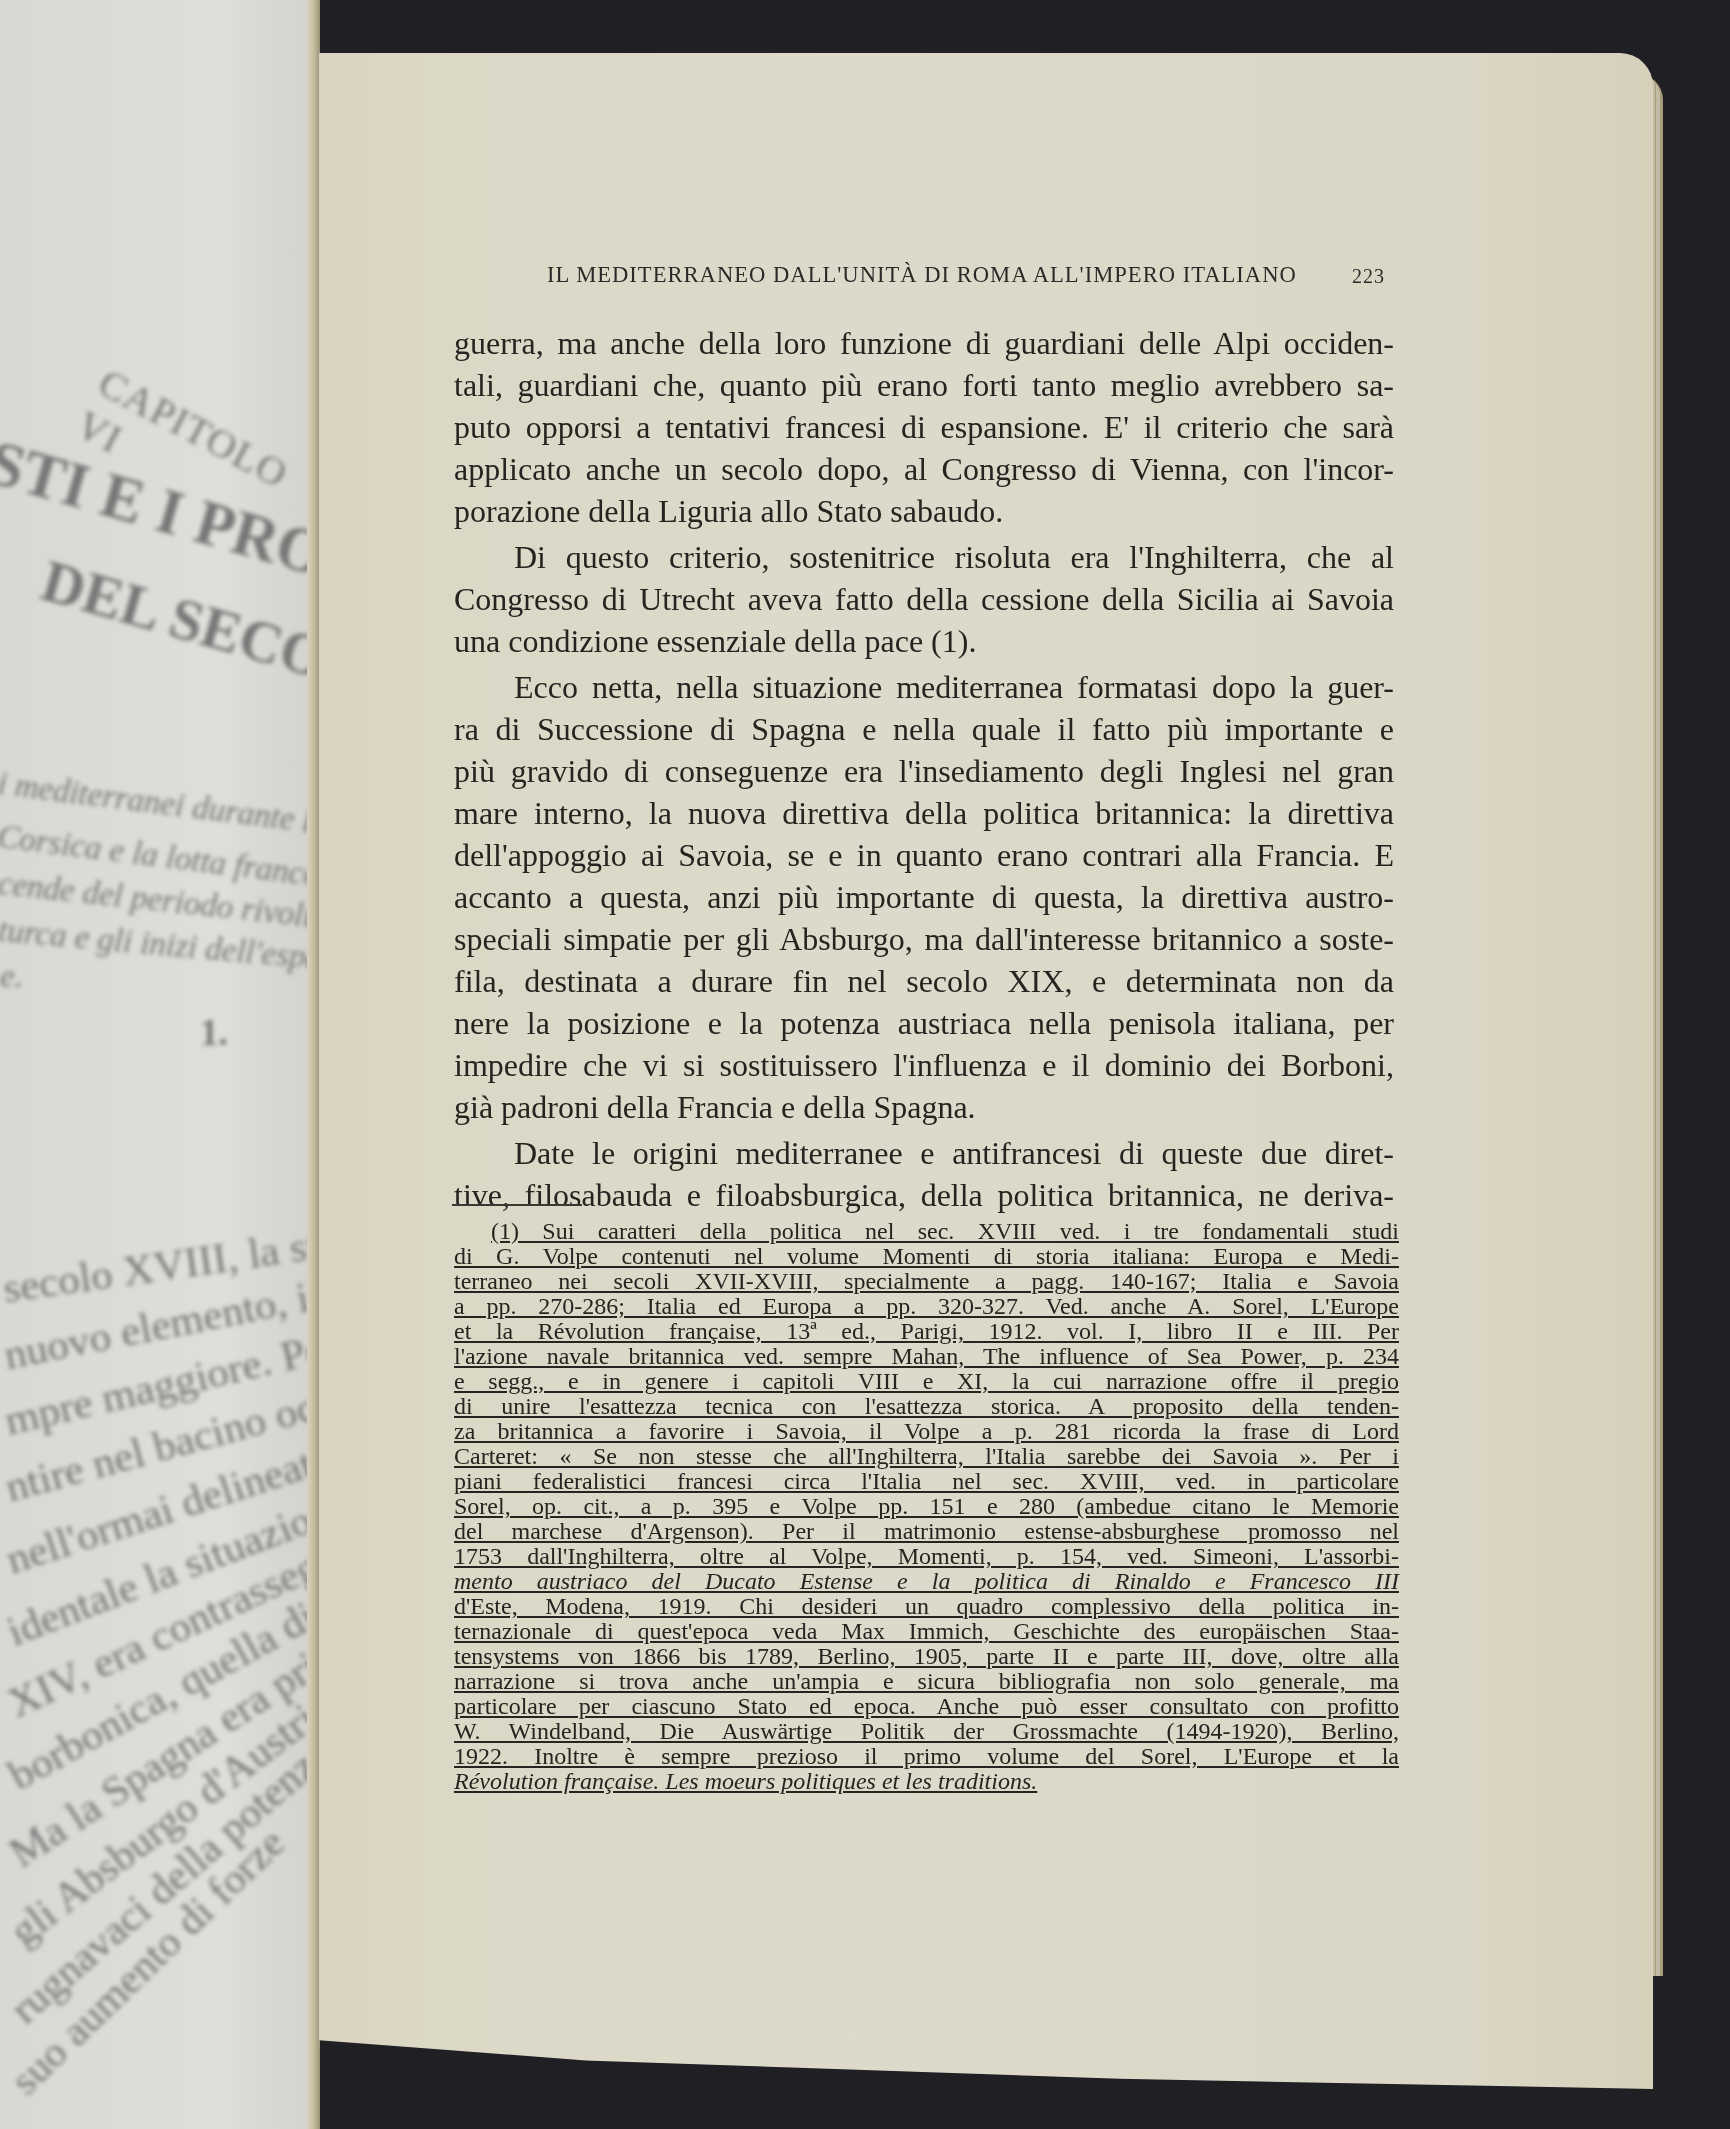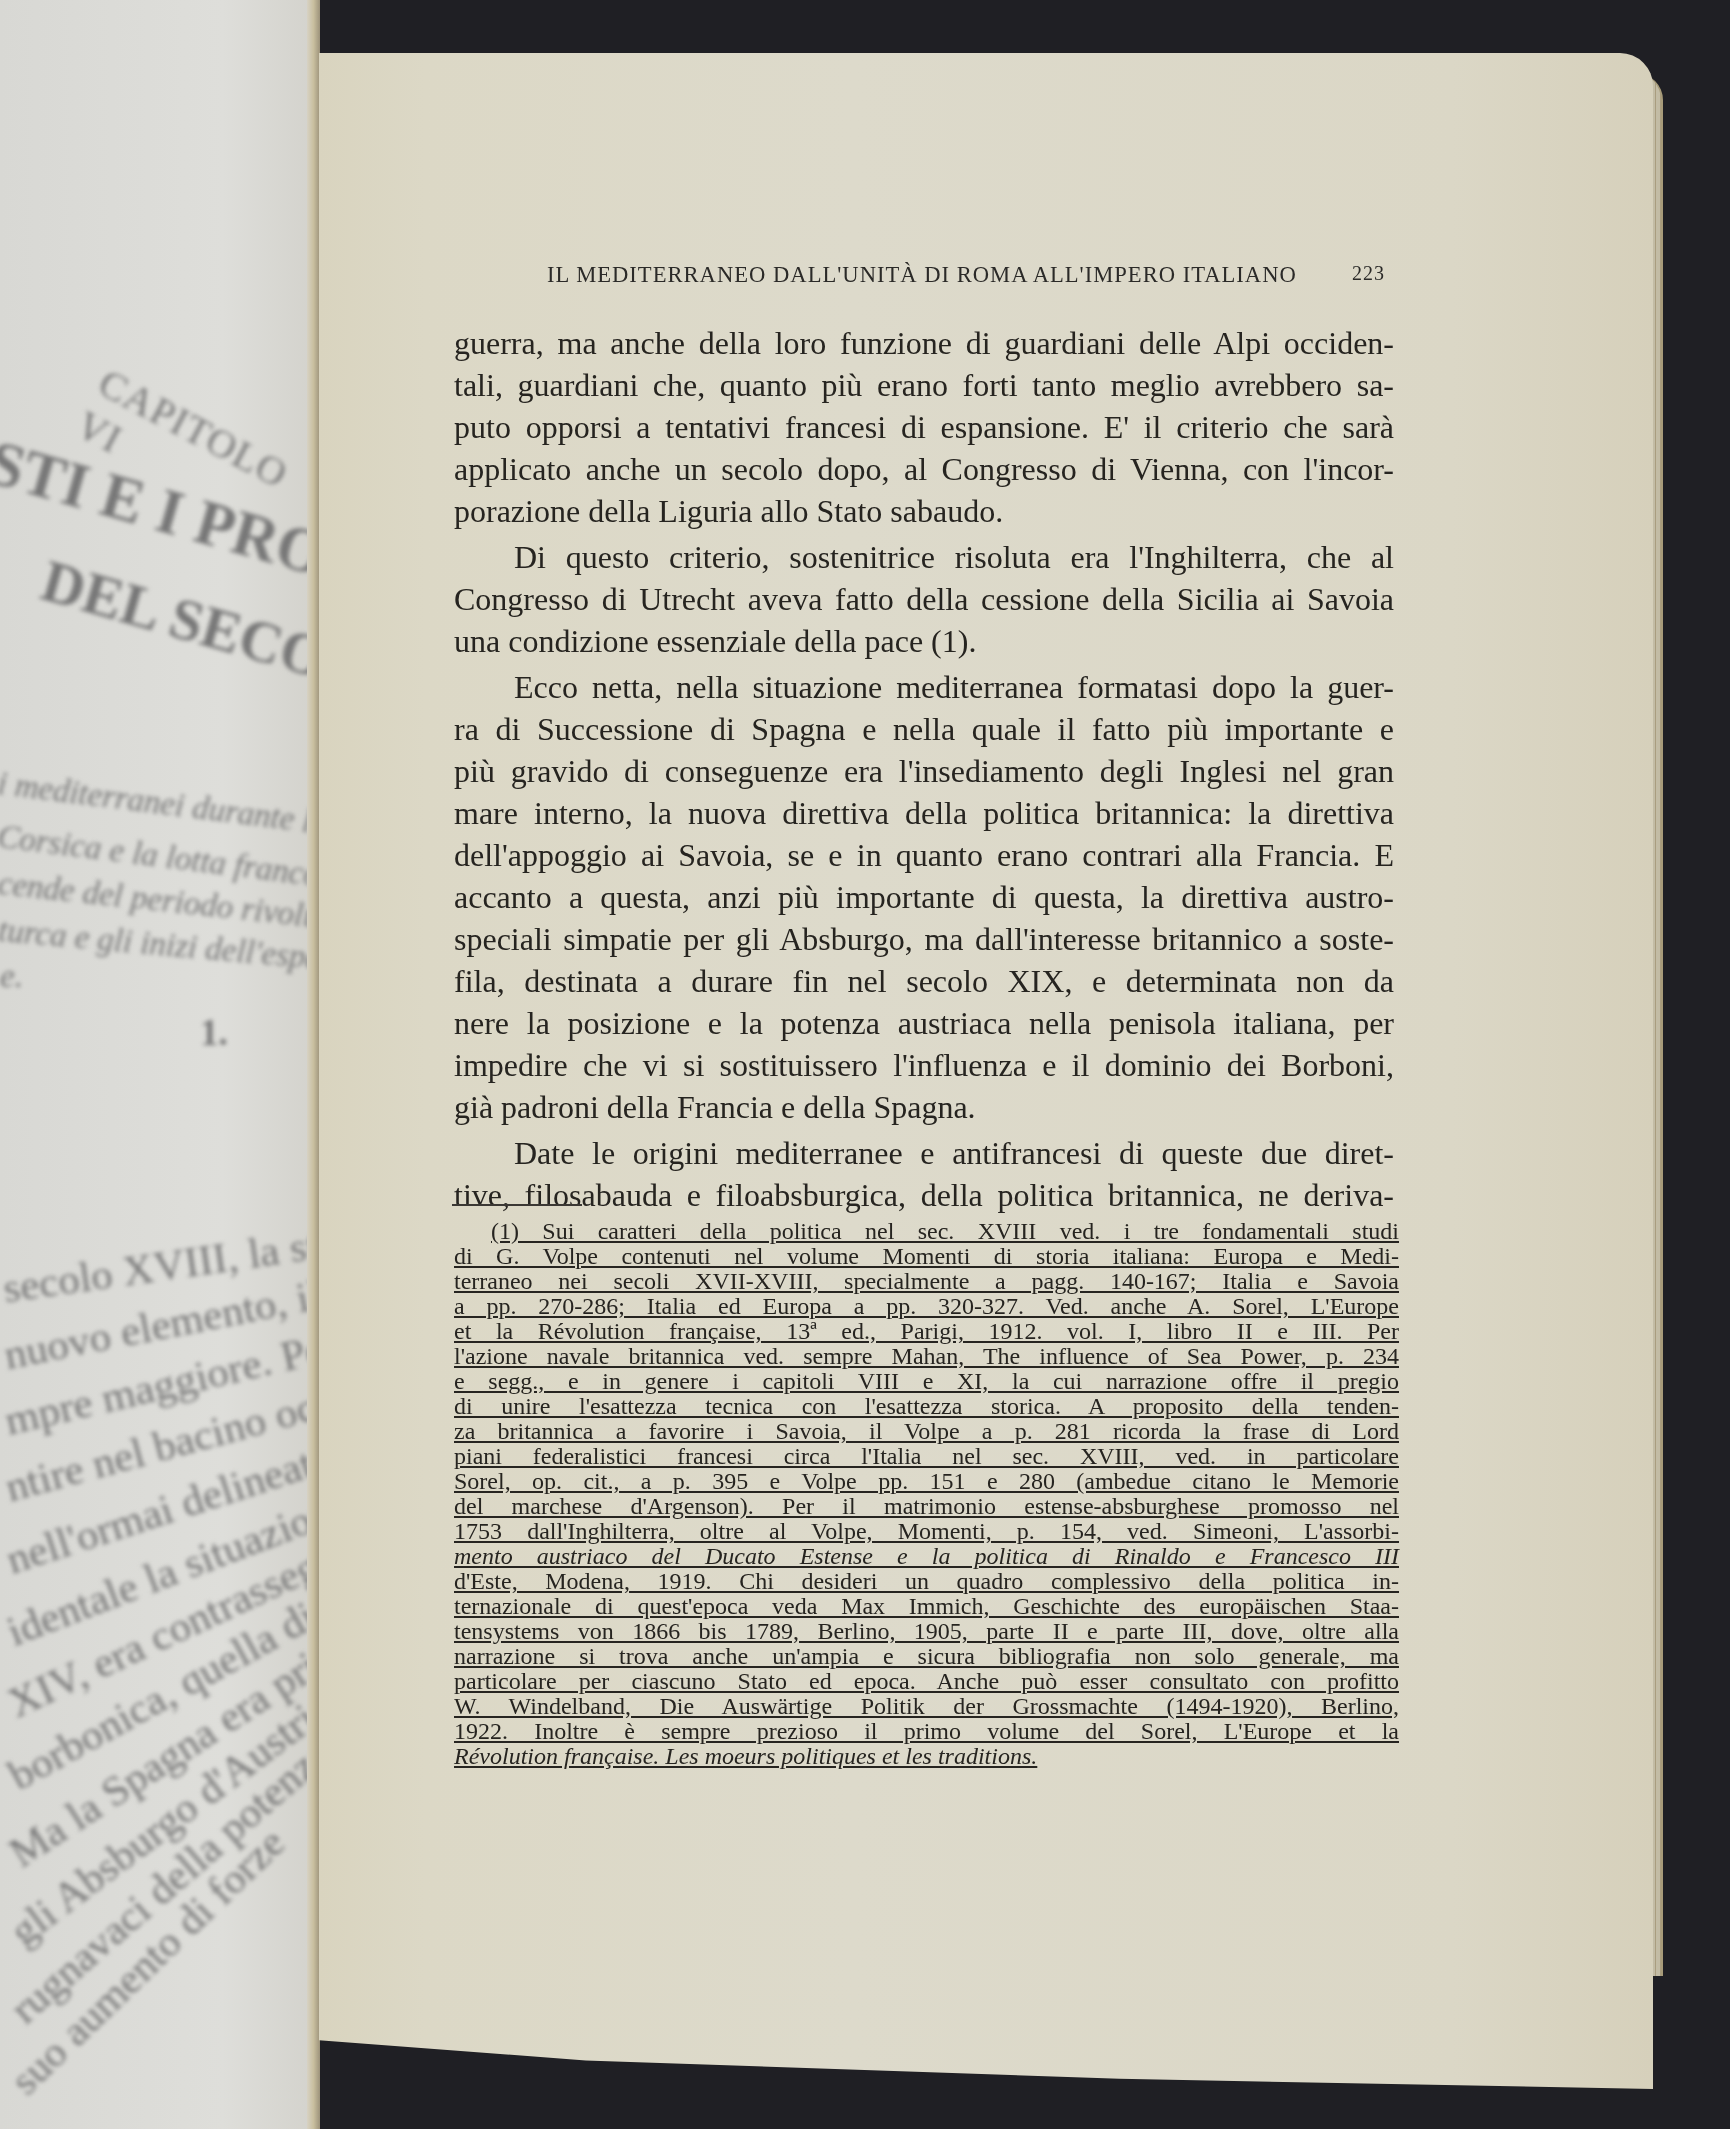--- a/index.html
+++ b/index.html
@@ -36,21 +36,21 @@
     position: absolute; left: 1624px; top: 73px; width: 37px; height: 1903px;
     border-right: 2px solid #b6a983;
     background: repeating-linear-gradient(90deg, #d5cdb3 0 4px, #b8ab89 4px 5.3px);
     border-top-right-radius: 27px;
     opacity: 0.9;
   }
   .running-head {
     position: absolute; left: 547px; top: 262px; width: 838px;
     font-size: 21px; color: #2b2a28; letter-spacing: 1px;
     font-variant: small-caps; white-space: nowrap;
-    display: flex; justify-content: space-between; align-items: flex-start;
+    display: flex; justify-content: space-between; align-items: flex-end;
   }
   .running-head .title { font-size: 22.6px; }
   .running-head .pno { font-size: 20px; margin-left: 43px; }
   .body-text {
     position: absolute; left: 446px; top: 322px; width: 948px;
     font-size: 32px; line-height: 42px; color: #262420;
     text-align: justify;
   }
   .body-text p { margin: 0 0 4px 8px; }
   .line { display: block; text-align: justify; text-align-last: justify; white-space: nowrap; }
@@ -138,20 +138,21 @@
 <div class="footnote">
   <span class="line" style="padding-left:37px">(1) Sui caratteri della politica nel sec. XVIII ved. i tre fondamentali studi</span>
   <span class="line">di G. Volpe contenuti nel volume Momenti di storia italiana: Europa e Medi-</span>
   <span class="line">terraneo nei secoli XVII-XVIII, specialmente a pagg. 140-167; Italia e Savoia</span>
   <span class="line">a pp. 270-286; Italia ed Europa a pp. 320-327. Ved. anche A. Sorel, L'Europe</span>
   <span class="line">et la Révolution française, 13ª ed., Parigi, 1912. vol. I, libro II e III. Per</span>
   <span class="line">l'azione navale britannica ved. sempre Mahan, The influence of Sea Power, p. 234</span>
   <span class="line">e segg., e in genere i capitoli VIII e XI, la cui narrazione offre il pregio</span>
   <span class="line">di unire l'esattezza tecnica con l'esattezza storica. A proposito della tenden-</span>
   <span class="line">za britannica a favorire i Savoia, il Volpe a p. 281 ricorda la frase di Lord</span>
+  <span class="line">Carteret: « Se non stesse che all'Inghilterra, l'Italia sarebbe dei Savoia ». Per i</span>
   <span class="line">piani federalistici francesi circa l'Italia nel sec. XVIII, ved. in particolare</span>
   <span class="line">Sorel, op. cit., a p. 395 e Volpe pp. 151 e 280 (ambedue citano le Memorie</span>
   <span class="line">del marchese d'Argenson). Per il matrimonio estense-absburghese promosso nel</span>
   <span class="line">1753 dall'Inghilterra, oltre al Volpe, Momenti, p. 154, ved. Simeoni, L'assorbi-</span>
   <span class="line" style="font-style:italic">mento austriaco del Ducato Estense e la politica di Rinaldo e Francesco III</span>
   <span class="line">d'Este, Modena, 1919. Chi desideri un quadro complessivo della politica in-</span>
   <span class="line">ternazionale di quest'epoca veda Max Immich, Geschichte des europäischen Staa-</span>
   <span class="line">tensystems von 1866 bis 1789, Berlino, 1905, parte II e parte III, dove, oltre alla</span>
   <span class="line">narrazione si trova anche un'ampia e sicura bibliografia non solo generale, ma</span>
   <span class="line">particolare per ciascuno Stato ed epoca. Anche può esser consultato con profitto</span>

